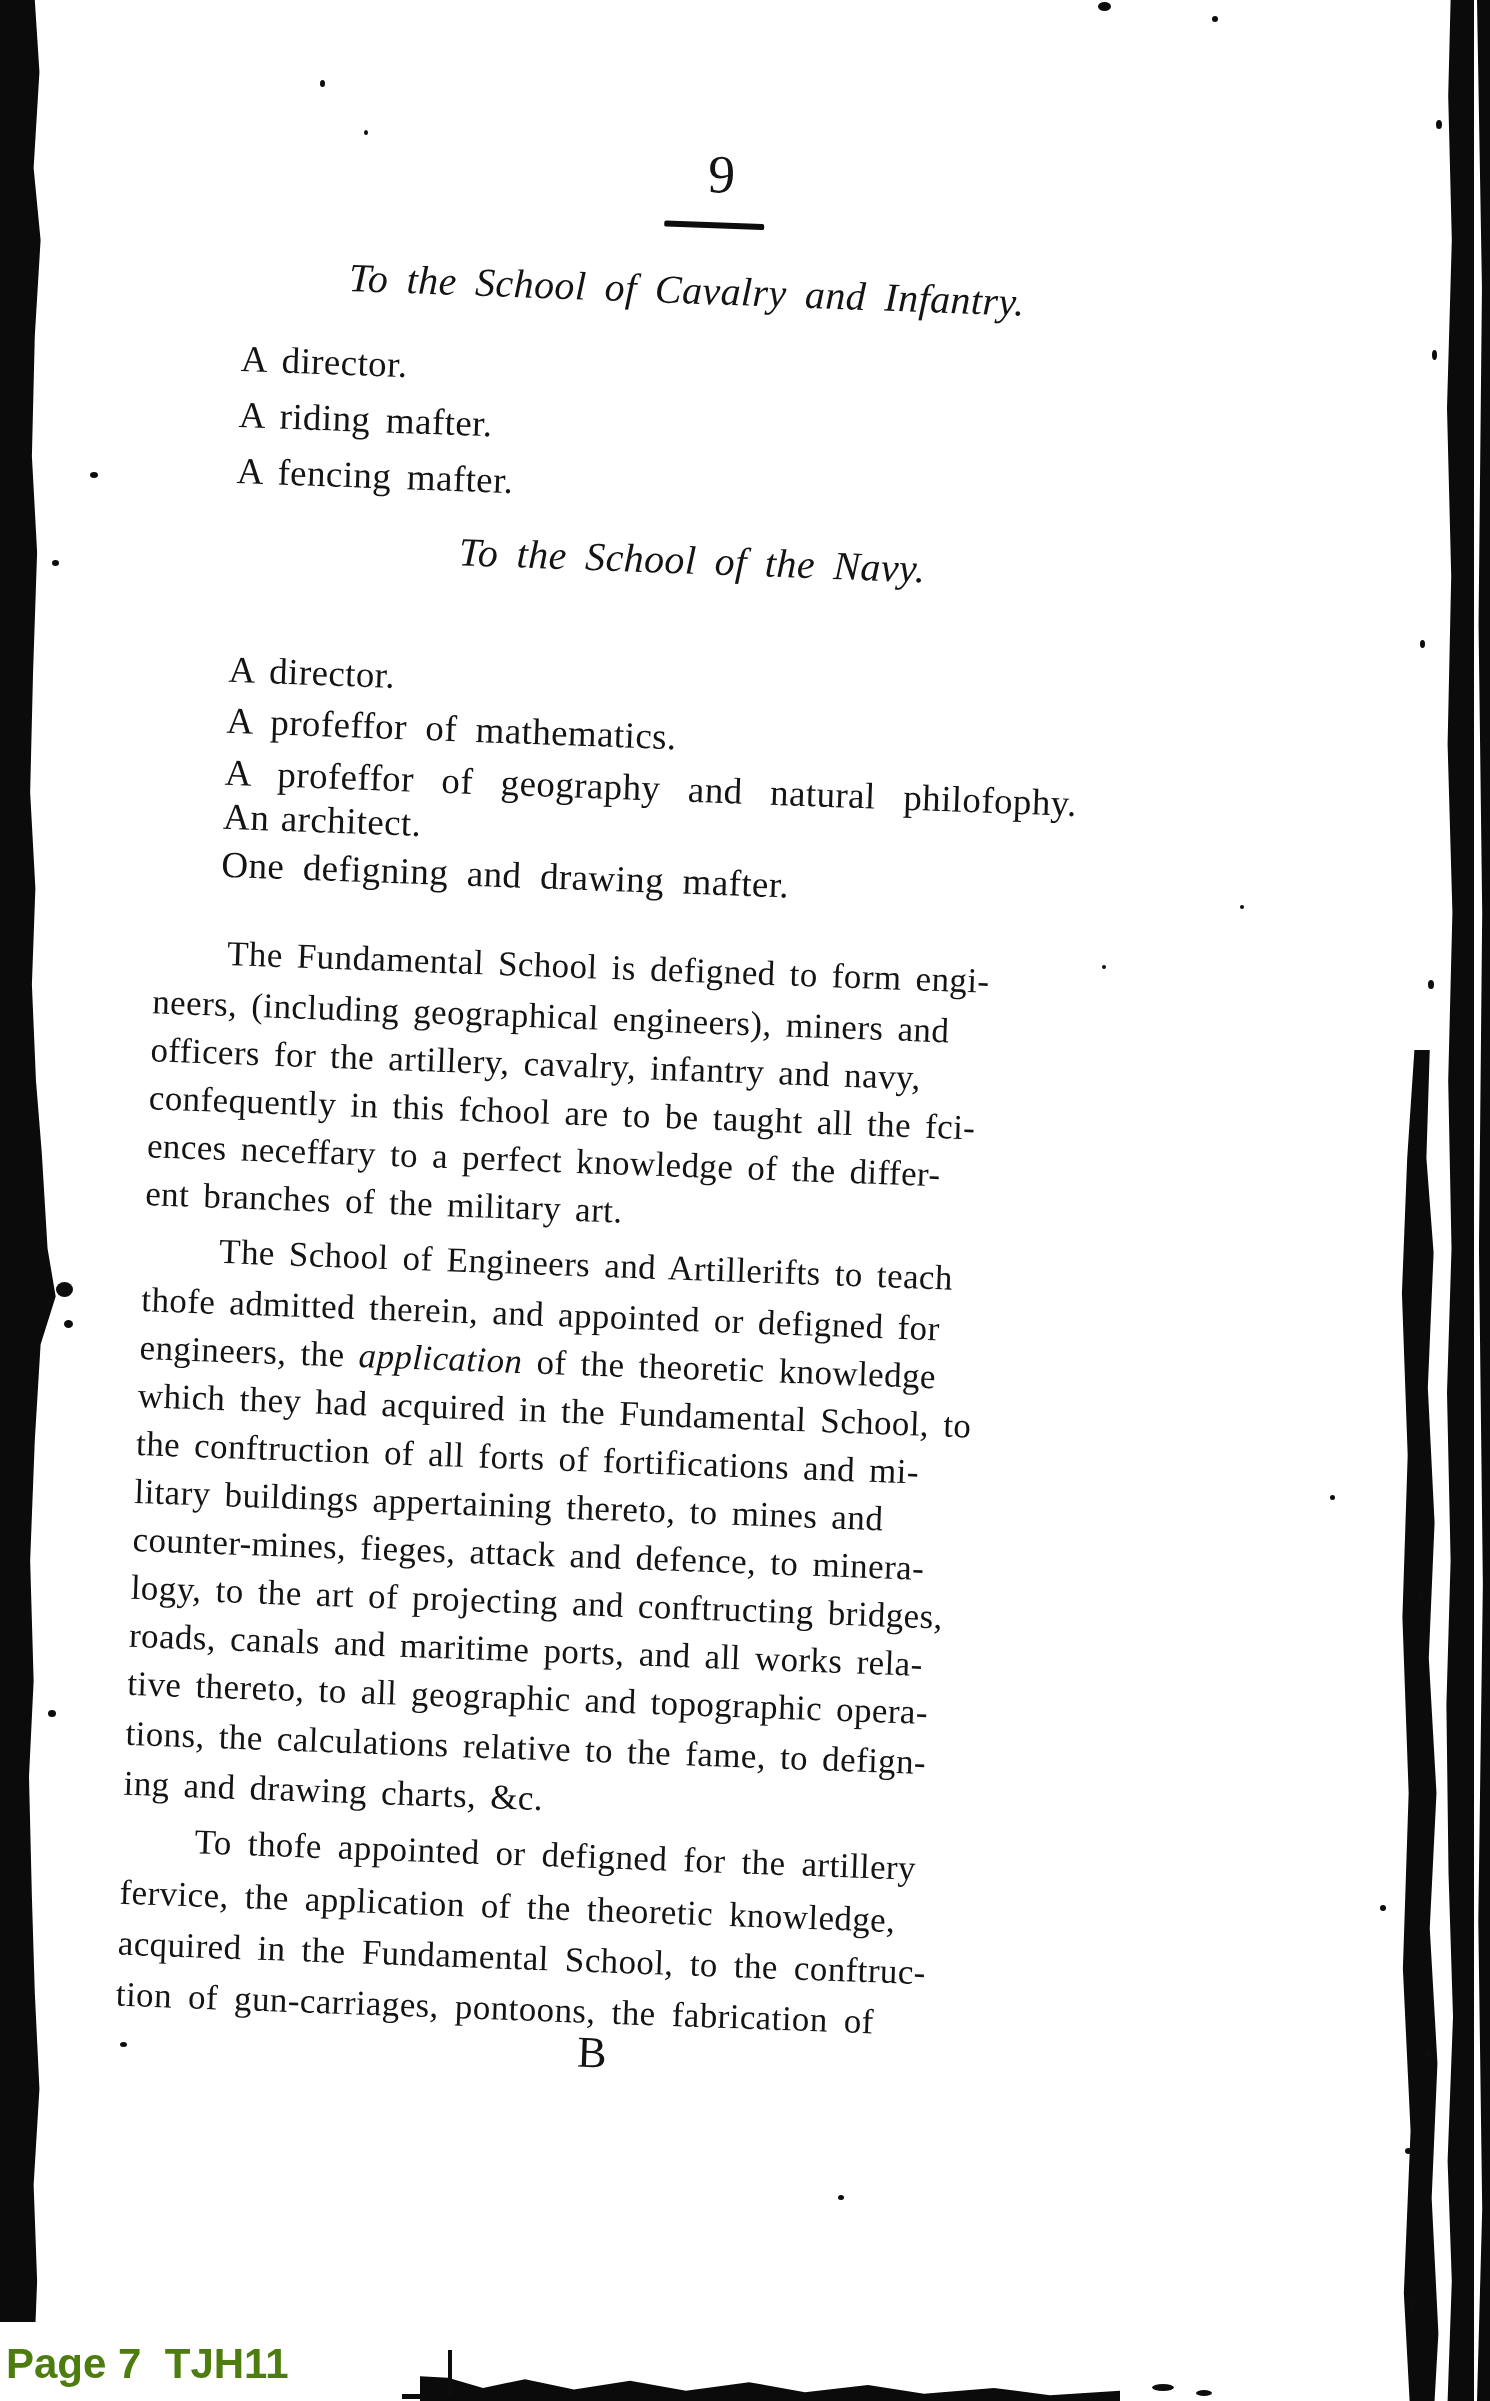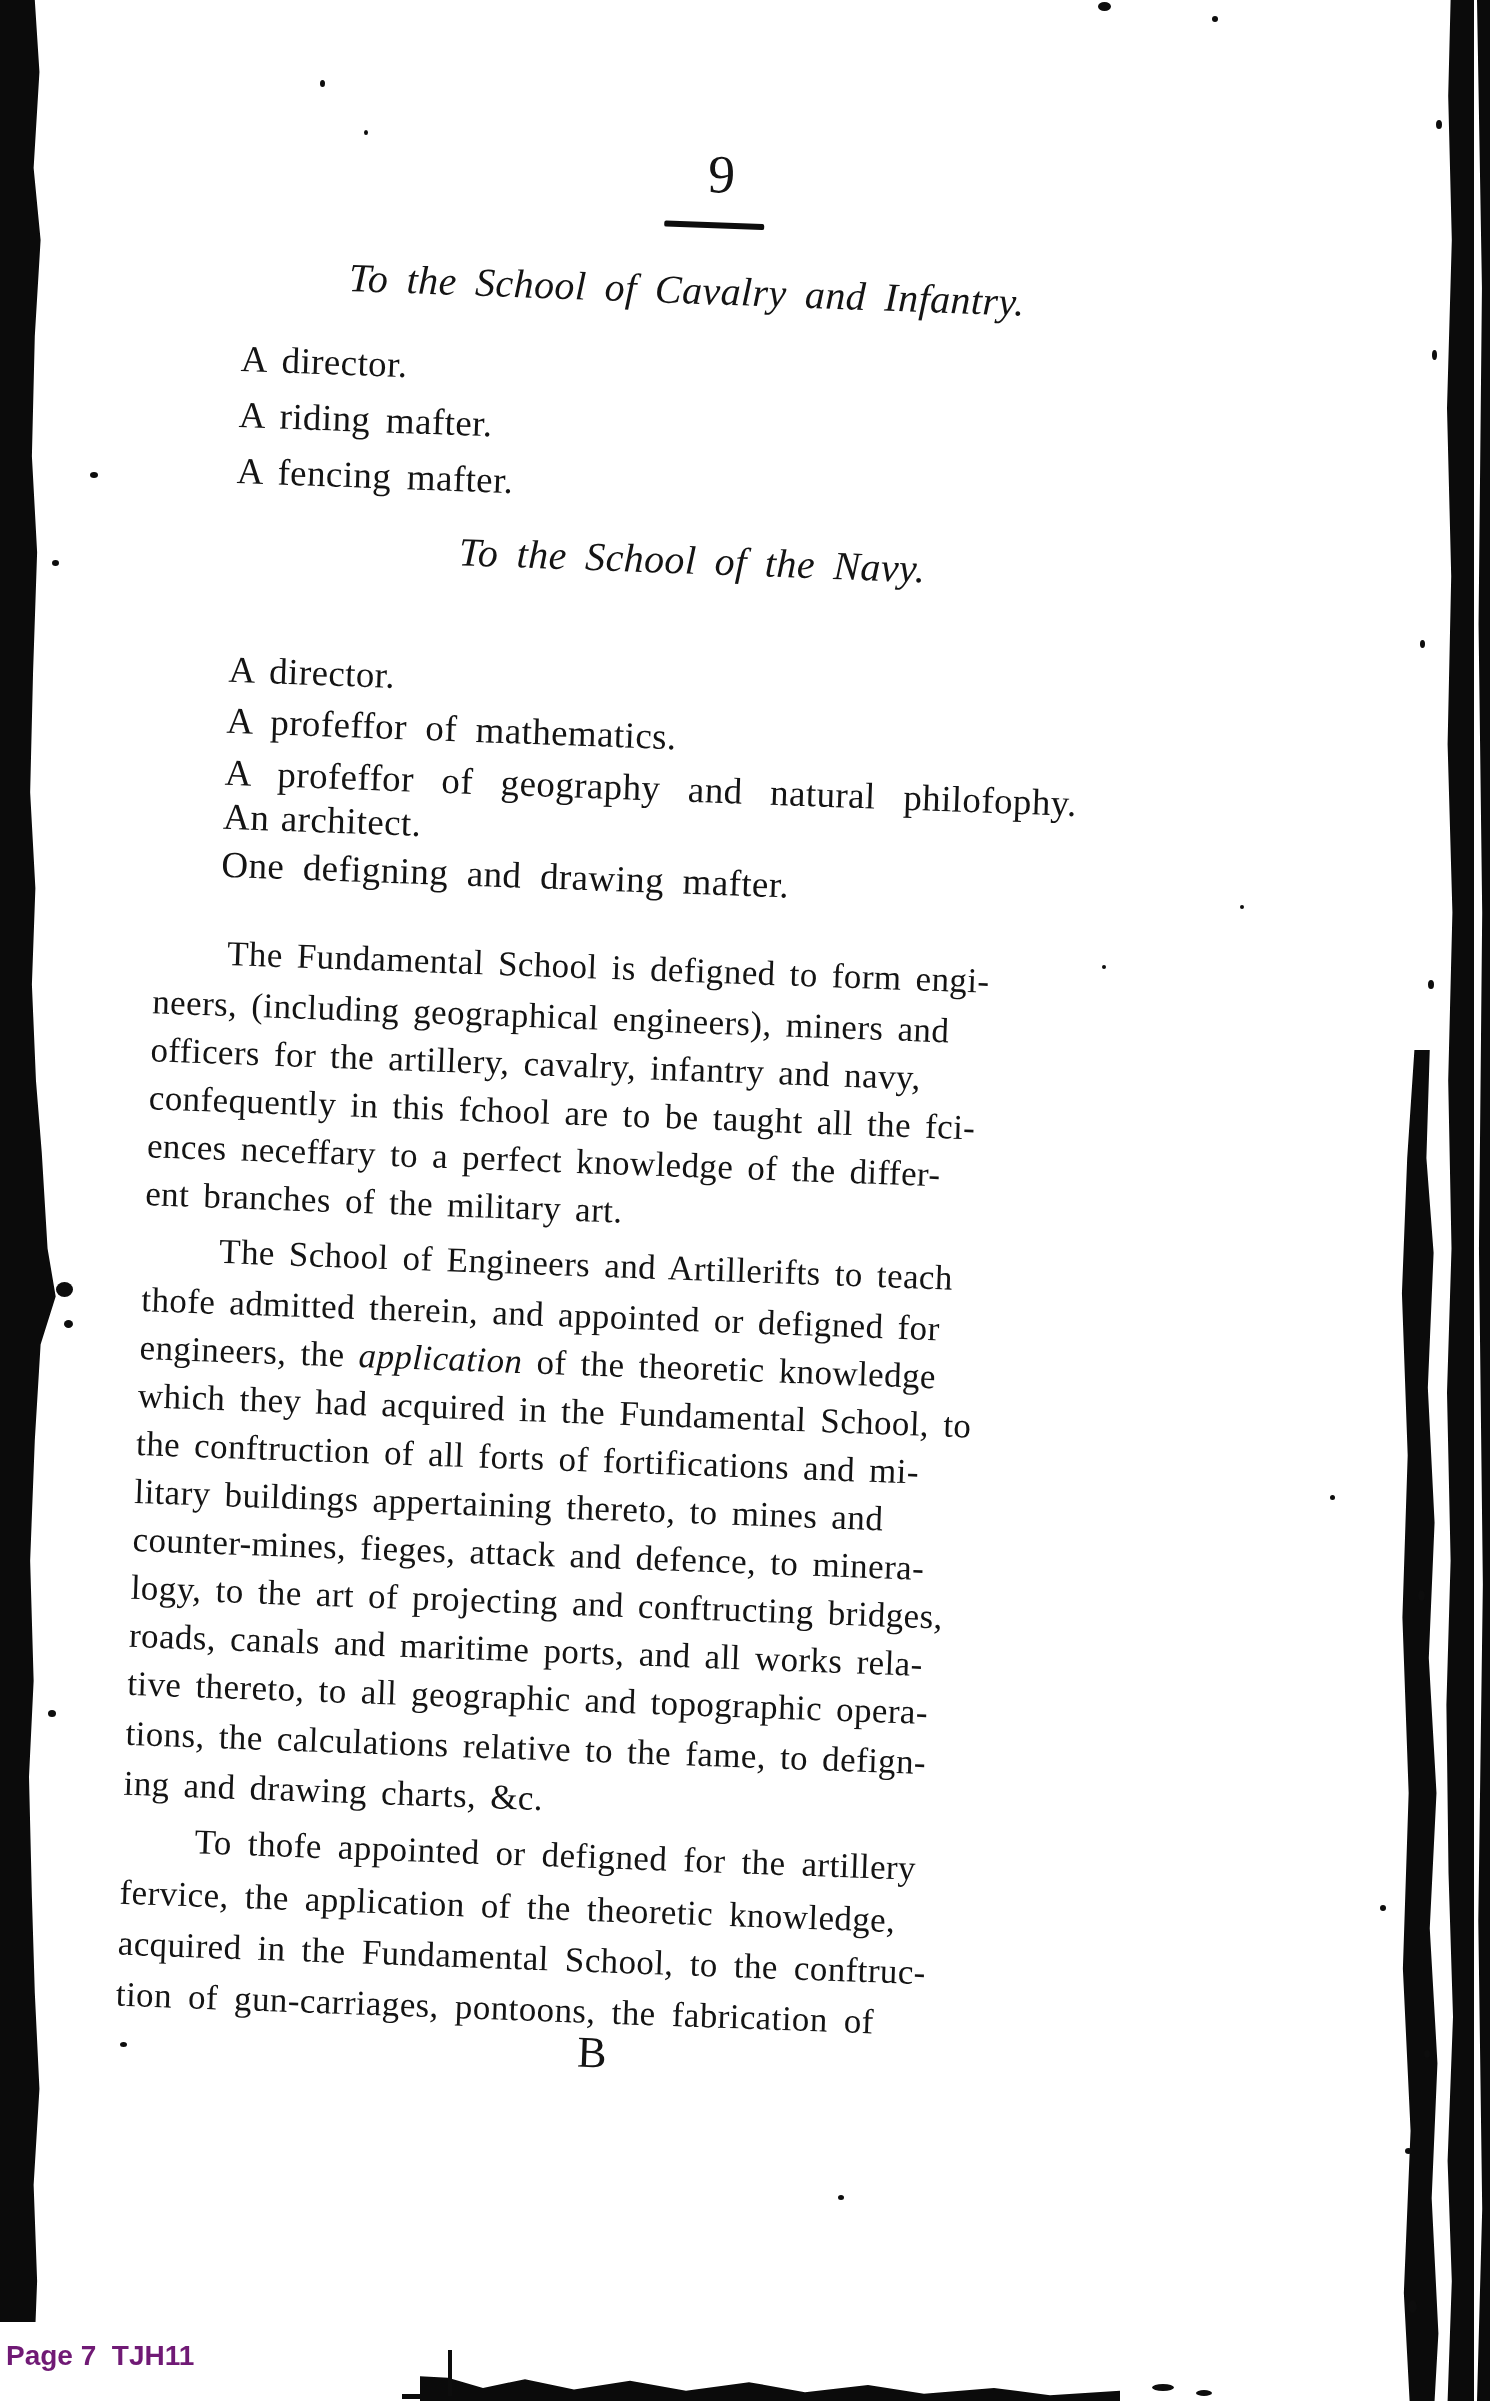--- a/index.html
+++ b/index.html
@@ -27,21 +27,21 @@
   #bottom-band{left:420px;top:2372px;width:700px;height:29px;
     clip-path:polygon(0 15%,4% 20%,9% 55%,15% 25%,22% 60%,30% 30%,38% 65%,47% 35%,55% 70%,64% 45%,72% 75%,82% 55%,90% 80%,100% 65%,100% 100%,0 100%);}
   #bottom-line{left:0;top:2394px;width:470px;height:5px;}
   .speck{position:absolute;background:#0d0d0d;border-radius:50%;}
   #page-rule{position:absolute;background:#0d0d0d;height:6px;border-radius:2px;}
   
   #caption-strip{position:absolute;left:0;top:2322px;width:402px;height:79px;background:#ffffff;z-index:5;}
   #caption-strip .cap{
     position:absolute;left:6px;top:18px;
     font-family:"Liberation Sans","DejaVu Sans",sans-serif;
-    font-weight:700;font-size:28px;color:#701a75;white-space:pre;letter-spacing:0;
+    font-weight:700;font-size:42px;color:#4d7c0f;white-space:pre;letter-spacing:0;
   }
   #caption-corner{position:absolute;left:448px;top:2350px;width:4px;height:46px;background:#0d0d0d;z-index:6;}
 </style>
 </head>
 <body>
 
 <div id="scan">
     <div class="tl" style="left: 714px; top: 118px; font-size: 54px;">9</div>
     <div id="page-rule" style="left: 672px; top: 196px; width: 100px;"></div>
     <div class="tl it" style="left: 359px; top: 243px; font-size: 40px; word-spacing: 8px;">To the School of Cavalry and Infantry.</div>

